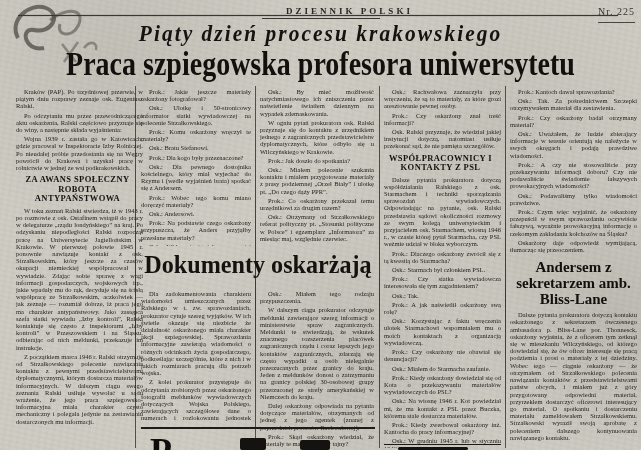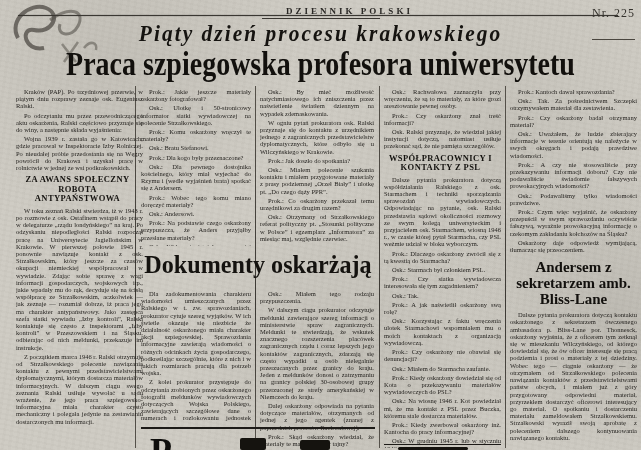--- a/index.html
+++ b/index.html
@@ -11,21 +11,21 @@
       radial-gradient(circle at 55% 80%, rgba(70,68,60,.09), transparent 35%),
       radial-gradient(circle at 96% 70%, rgba(60,58,52,.12), transparent 22%),
       repeating-linear-gradient(12deg, rgba(110,105,95,.035) 0 2px, transparent 2px 5px),
       repeating-linear-gradient(98deg, rgba(110,105,95,.03) 0 3px, transparent 3px 7px),
       #cfccc4;
     font-family:"Liberation Serif","DejaVu Serif",serif;
     color:#201e1b;
   }
   .abs{position:absolute;}
   .masthead{top:6px;left:0;width:100%;text-align:center;font-size:9px;letter-spacing:3px;font-weight:bold;color:#2a2825;padding-left:29px;}
-  .issue{top:6px;right:6px;font-size:12px;letter-spacing:1px;color:#35322d;border-bottom:1px solid #4a463f;padding-bottom:18px;}
+  .issue{top:6px;right:6px;font-size:10px;letter-spacing:1px;color:#35322d;border-bottom:1px solid #4a463f;padding-bottom:5px;}
   .rule-top{top:15px;left:18px;width:600px;height:1px;background:#3a3732;box-shadow:0 0 1px #3a3732;}
   .rule-masthead{top:18px;left:262px;width:118px;height:1px;background:#3a3732;}
   .kicker{top:22px;left:0;width:100%;text-align:center;font-style:italic;font-weight:bold;
     font-size:21px;letter-spacing:2px;color:#151310;transform:scale(1.02,1.05);}
   .headline{top:46px;left:2px;width:637px;text-align:center;font-weight:bold;
     font-size:28px;letter-spacing:0px;color:#12100d;transform:scale(1.0,1.18);transform-origin:top center;white-space:nowrap;}
   .col{font-size:6.5px;line-height:7.2px;text-align:justify;overflow:hidden;}
   .col p{margin:0 0 2px 0;text-indent:8px;}
   .subhead{font-size:8.5px;line-height:9.5px;font-weight:bold;text-align:center;letter-spacing:.4px;margin:4px 4px 3px 0;color:#14120f;}
   .subhead-big{font-size:15px;line-height:16px;font-weight:bold;text-align:center;margin:6px 0 4px 0;color:#12100d;}

